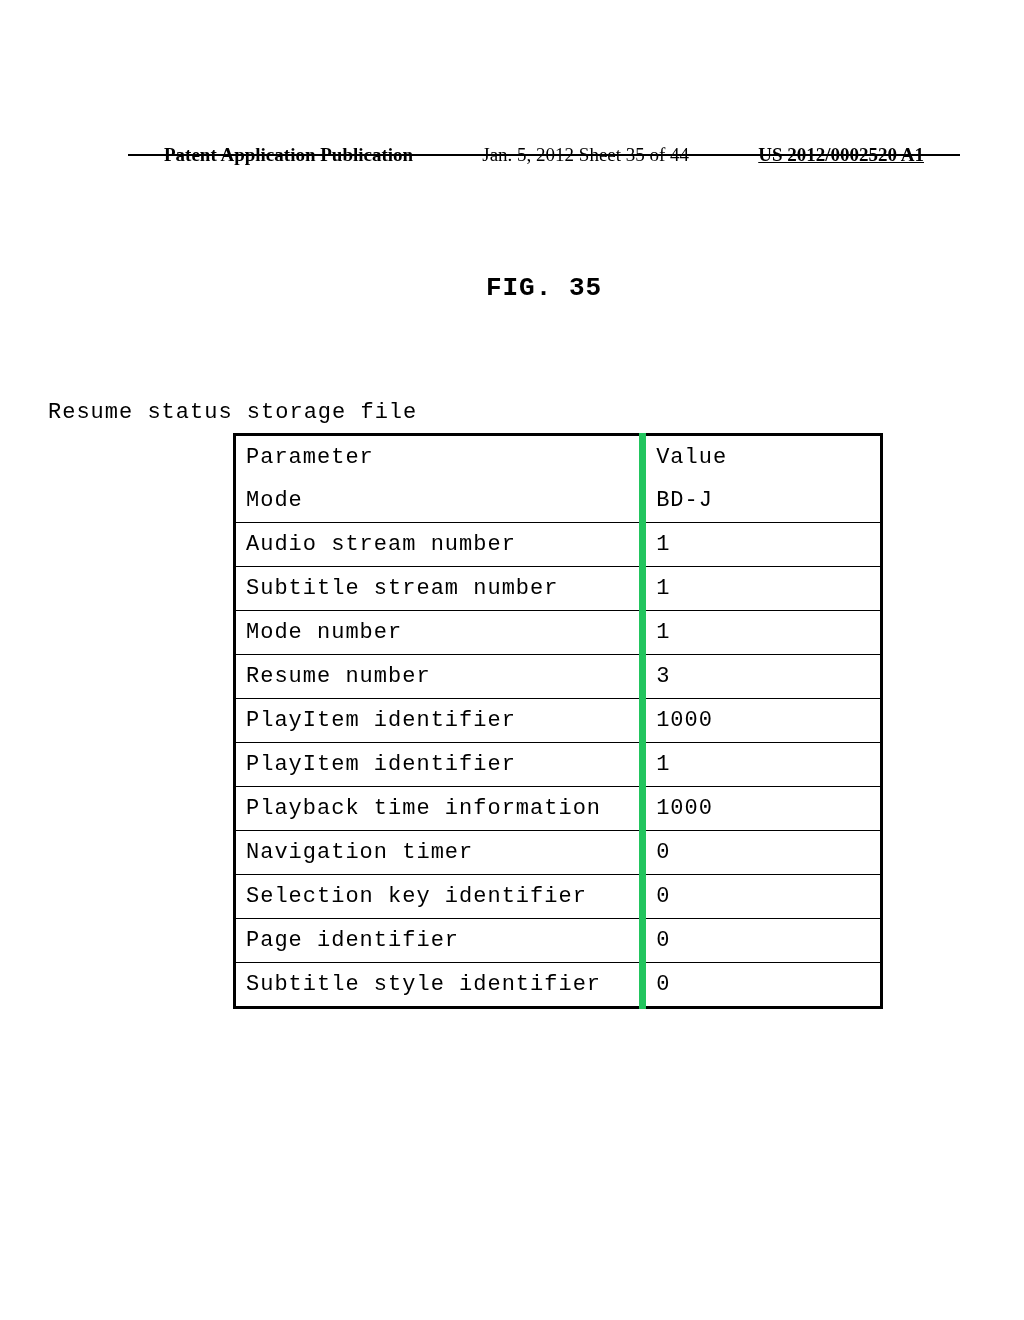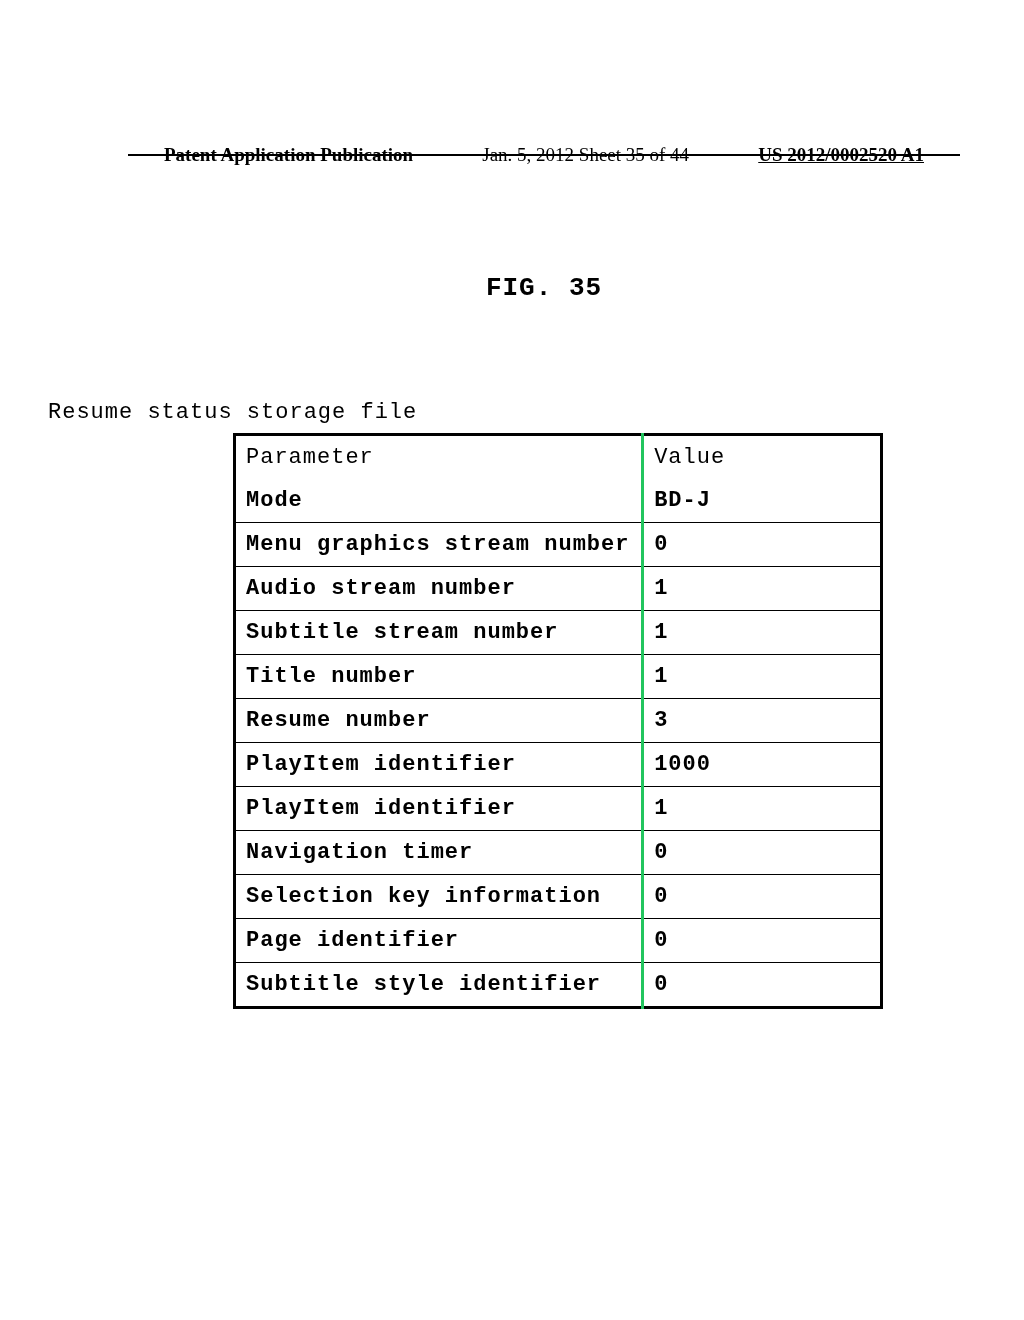--- a/index.html
+++ b/index.html
@@ -73,29 +73,29 @@
     .table tr {
       border-bottom: 1px solid #000;
     }
     .table tr:last-child {
       border-bottom: none;
     }
     .table th, .table td {
       text-align: left;
       font-size: 22px;
       padding: 9px 10px;
-      font-weight: bold;
+      font-weight: normal;
       letter-spacing: 1px;
     }
     .table th {
       font-weight: normal;
     }
     .col-param {
       width: 410px;
-      border-right: 3px solid #22c55e;
+      border-right: 7px solid #22c55e;
     }
     .col-value {
       width: 240px;
     }
   </style>
 </head>
 <body>
 
 <div class="header">
   <span class="header-left">Patent Application Publication</span>
@@ -115,53 +115,53 @@
       <th class="col-param">Parameter</th>
       <th class="col-value">Value</th>
     </tr>
   </thead>
   <tbody id="table-body">
   <tr>
         <td class="col-param">Mode</td>
         <td class="col-value">BD-J</td>
       </tr>
       <tr>
-        <td class="col-param">Menu graphics stream number</td>
-        <td class="col-value">0</td>
-      </tr>
-      <tr>
         <td class="col-param">Audio stream number</td>
         <td class="col-value">1</td>
       </tr>
       <tr>
         <td class="col-param">Subtitle stream number</td>
         <td class="col-value">1</td>
       </tr>
       <tr>
-        <td class="col-param">Title number</td>
+        <td class="col-param">Mode number</td>
         <td class="col-value">1</td>
       </tr>
       <tr>
         <td class="col-param">Resume number</td>
         <td class="col-value">3</td>
       </tr>
       <tr>
         <td class="col-param">PlayItem identifier</td>
         <td class="col-value">1000</td>
       </tr>
       <tr>
         <td class="col-param">PlayItem identifier</td>
         <td class="col-value">1</td>
       </tr>
       <tr>
+        <td class="col-param">Playback time information</td>
+        <td class="col-value">1000</td>
+      </tr>
+      <tr>
         <td class="col-param">Navigation timer</td>
         <td class="col-value">0</td>
       </tr>
       <tr>
-        <td class="col-param">Selection key information</td>
+        <td class="col-param">Selection key identifier</td>
         <td class="col-value">0</td>
       </tr>
       <tr>
         <td class="col-param">Page identifier</td>
         <td class="col-value">0</td>
       </tr>
       <tr>
         <td class="col-param">Subtitle style identifier</td>
         <td class="col-value">0</td>
       </tr>

